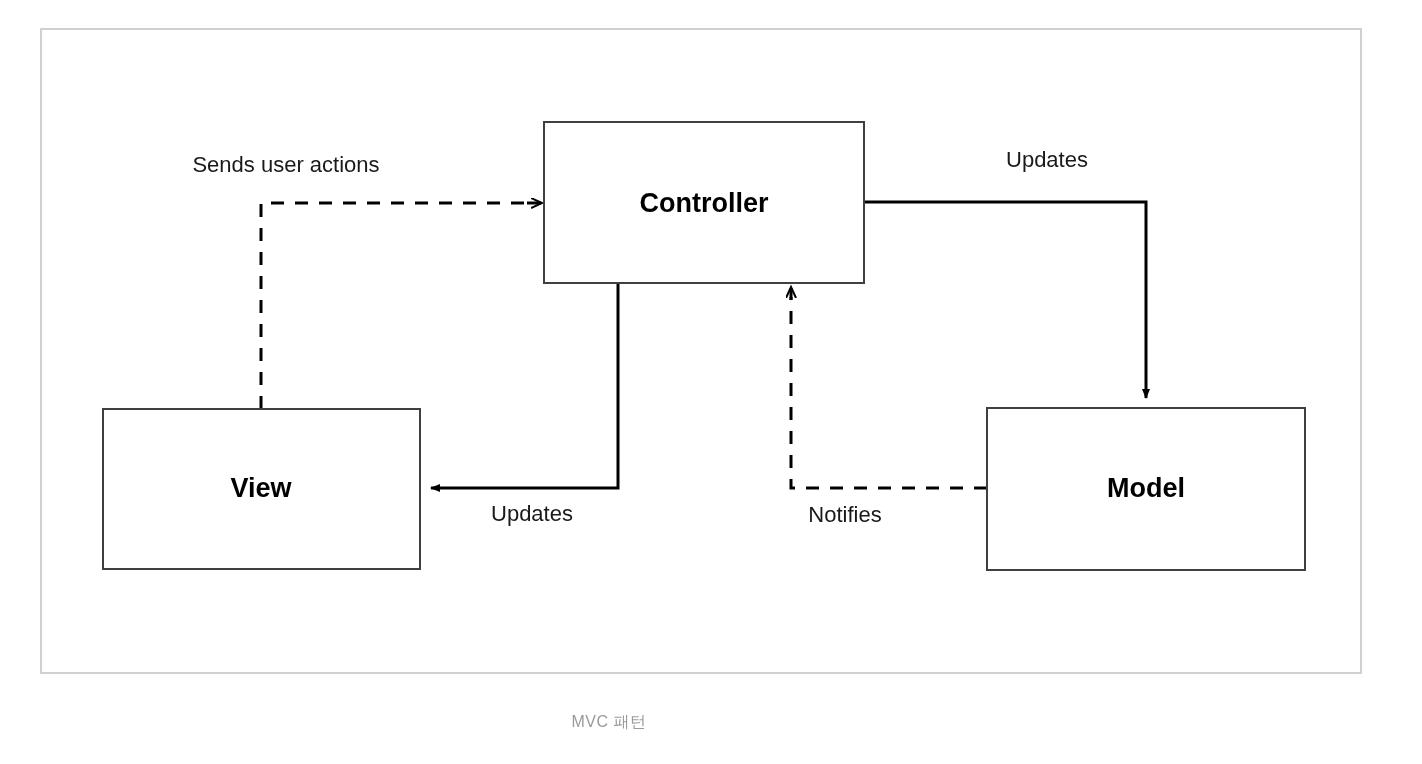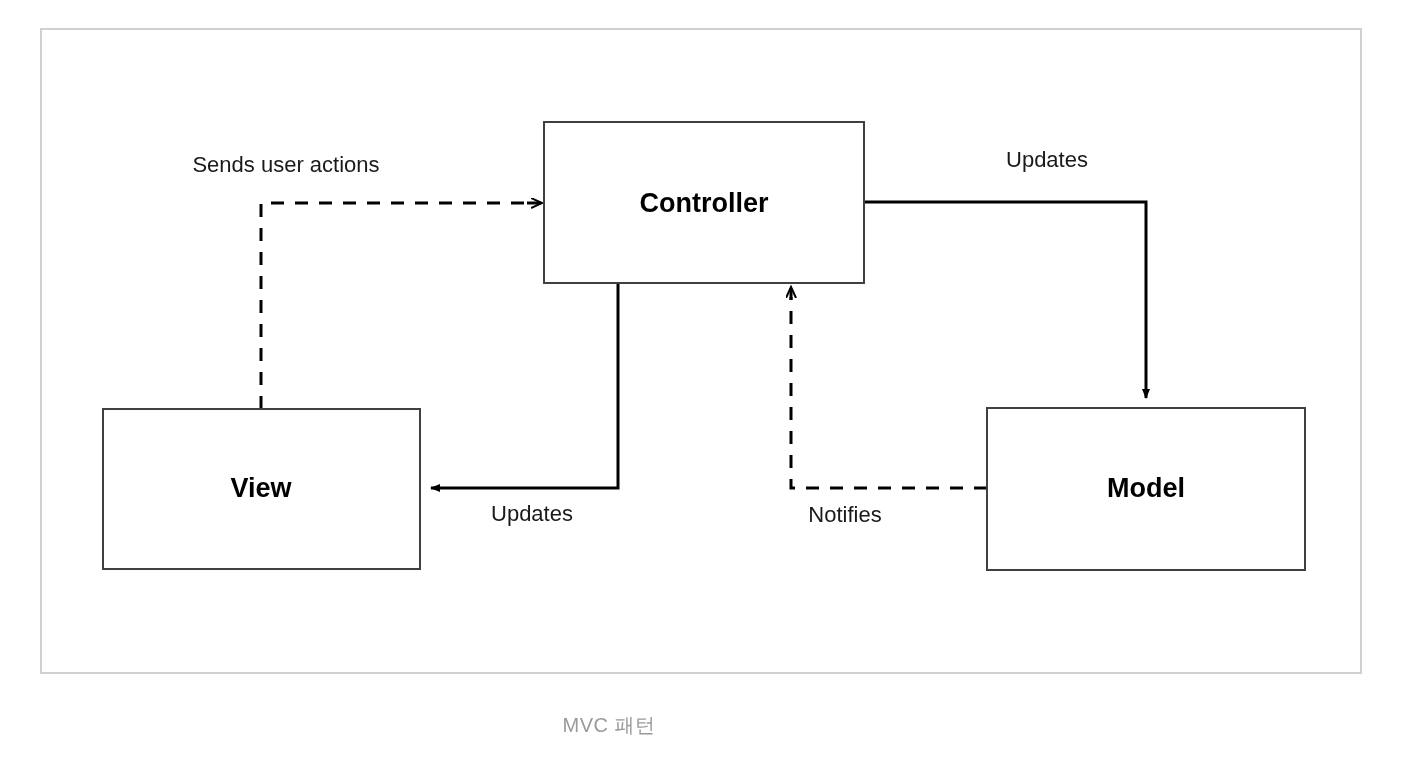--- a/index.html
+++ b/index.html
@@ -69,21 +69,21 @@
     stroke-width: 3;
     stroke-dasharray: 13 11;
   }
   #caption {
     position: absolute;
     left: 0;
     top: 712px;
     width: 1218px;
     text-align: center;
     font-family: "Liberation Sans", sans-serif;
-    font-size: 20px;
+    font-size: 16px;
     color: #9a9a9a;
     letter-spacing: 0.5px;
   }
 </style>
 </head>
 <body>
 
 <div id="page">
 
   <div id="diagram-frame"></div>

